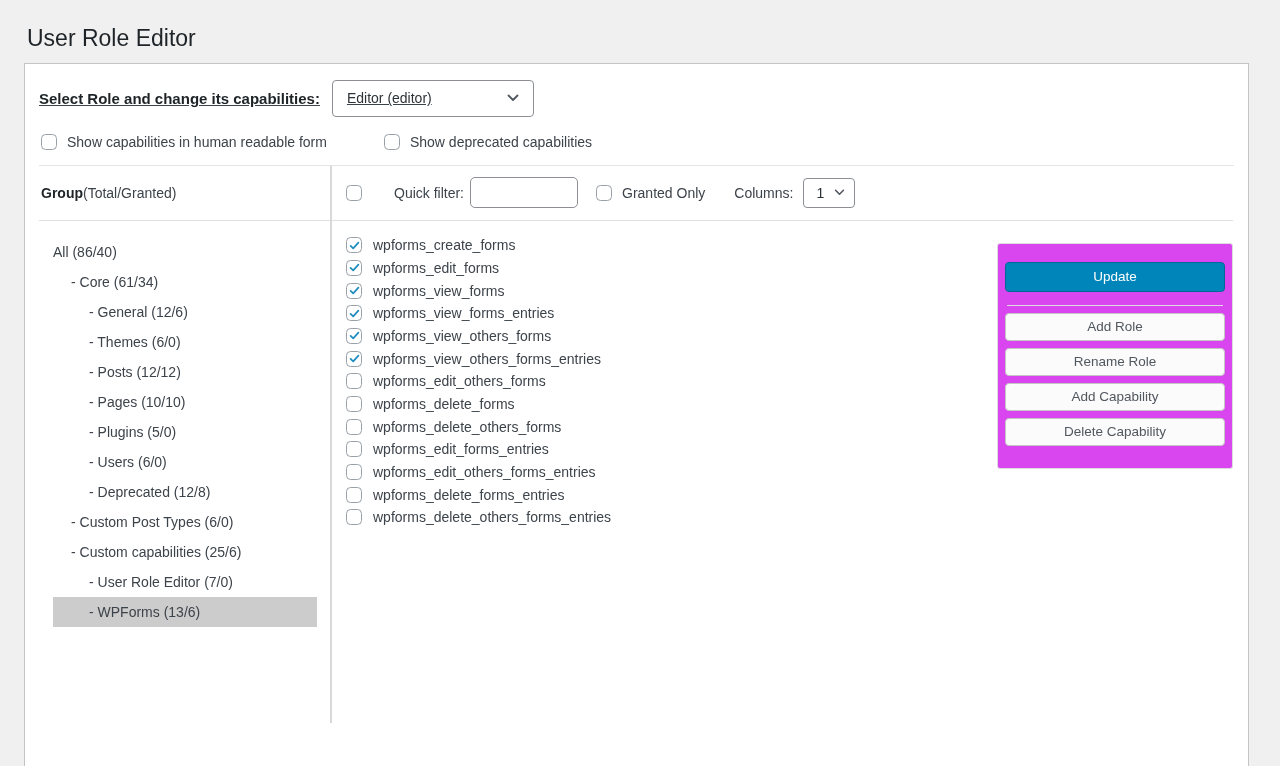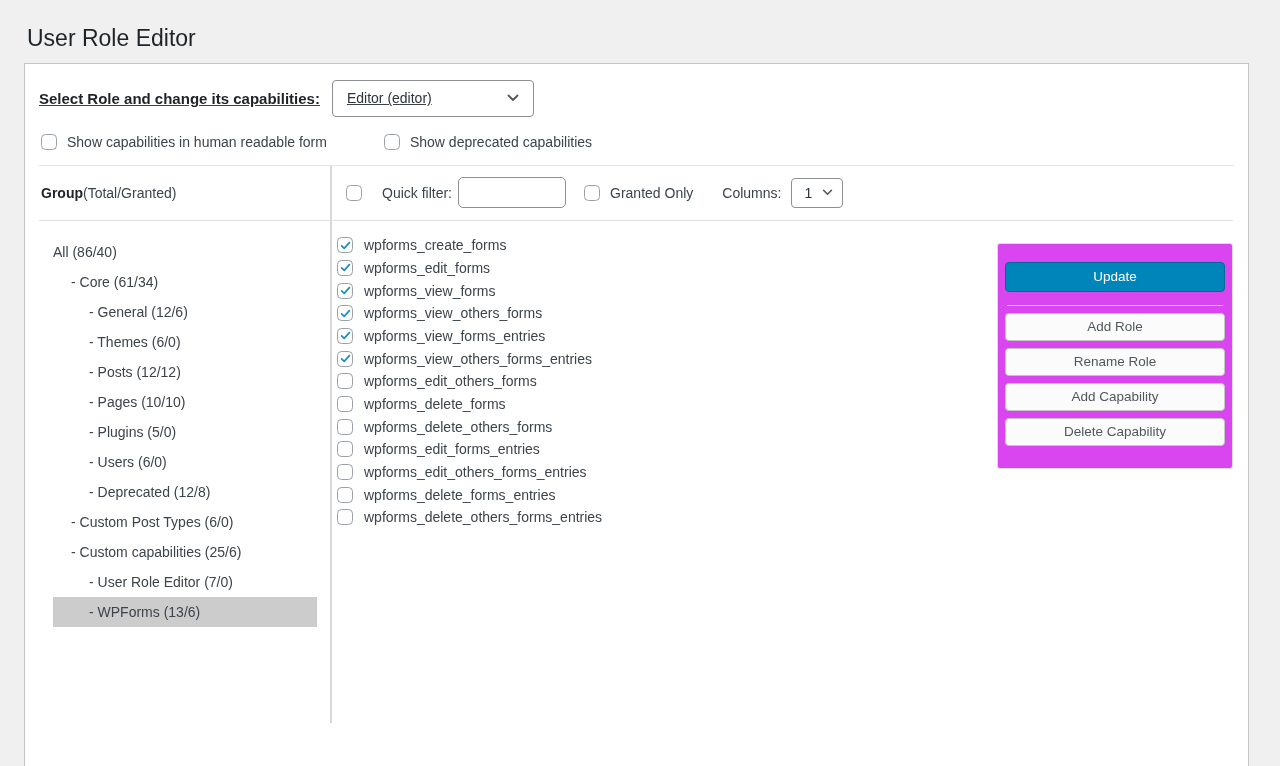--- a/index.html
+++ b/index.html
@@ -58,31 +58,31 @@
   }
   .tree-item.selected { background:var(--selected-bg,#ccc); }
   
   .content { flex:1 1 auto; min-width:0; }
   .filter-row {
     height:55px; display:flex; align-items:center;
     padding-left:14px; margin-right:15px;
     border-bottom:1px solid #e0e0e0;
   }
   .filter-label { font-size:14px; color:#3c434a; }
-  .ql { margin-left:20px; margin-right:6px; }
+  .ql { margin-left:32px; margin-right:6px; }
   .quick-input {
     width:108px; height:31px; border:1px solid #8c8f94; border-radius:5px;
     font-size:14px; padding:0 8px; color:#2c3338; outline:none; background:#fff;
     margin-right:18px; font-family:inherit;
   }
   .gcb { margin-right:10px; }
   .glabel { margin-right:29px; }
   .clabel { margin-right:10px; }
   .content-row { display:flex; justify-content:space-between; align-items:flex-start; }
-  #caps-list { padding:13px 0 0 5px; }
+  #caps-list { padding:13px 0 0 14px; }
   .cap-row { display:flex; align-items:center; height:22.7px; }
   .cap-row .cb { width:16px; height:16px; border-radius:4.5px; }
   .cap-label { font-size:14px; color:#3c434a; margin-left:11px; white-space:nowrap; }
   
   .actions-panel {
     width:236px; flex:0 0 auto; margin:22px 15px 0 0;
     background:#d946ef; border:1px solid #dcdcde; border-radius:3px;
     padding:18px 7px 22px;
   }
   .btn {
@@ -194,29 +194,29 @@
                 </svg>
               </span>
               <span class="cap-label">wpforms_view_forms</span>
             </div>
             <div class="cap-row">
               <span class="cb checked">
                 <svg viewBox="0 0 16 16">
                   <path d="M3.2 8.4 L6.4 11.6 L12.8 4.4" fill="none" stroke="#1e8cbe" stroke-width="2.1" stroke-linecap="round" stroke-linejoin="round"></path>
                 </svg>
               </span>
+              <span class="cap-label">wpforms_view_forms_entries</span>
+            </div>
+            <div class="cap-row">
+              <span class="cb checked">
+                <svg viewBox="0 0 16 16">
+                  <path d="M3.2 8.4 L6.4 11.6 L12.8 4.4" fill="none" stroke="#1e8cbe" stroke-width="2.1" stroke-linecap="round" stroke-linejoin="round"></path>
+                </svg>
+              </span>
               <span class="cap-label">wpforms_view_others_forms</span>
-            </div>
-            <div class="cap-row">
-              <span class="cb checked">
-                <svg viewBox="0 0 16 16">
-                  <path d="M3.2 8.4 L6.4 11.6 L12.8 4.4" fill="none" stroke="#1e8cbe" stroke-width="2.1" stroke-linecap="round" stroke-linejoin="round"></path>
-                </svg>
-              </span>
-              <span class="cap-label">wpforms_view_forms_entries</span>
             </div>
             <div class="cap-row">
               <span class="cb checked">
                 <svg viewBox="0 0 16 16">
                   <path d="M3.2 8.4 L6.4 11.6 L12.8 4.4" fill="none" stroke="#1e8cbe" stroke-width="2.1" stroke-linecap="round" stroke-linejoin="round"></path>
                 </svg>
               </span>
               <span class="cap-label">wpforms_view_others_forms_entries</span>
             </div>
             <div class="cap-row">

